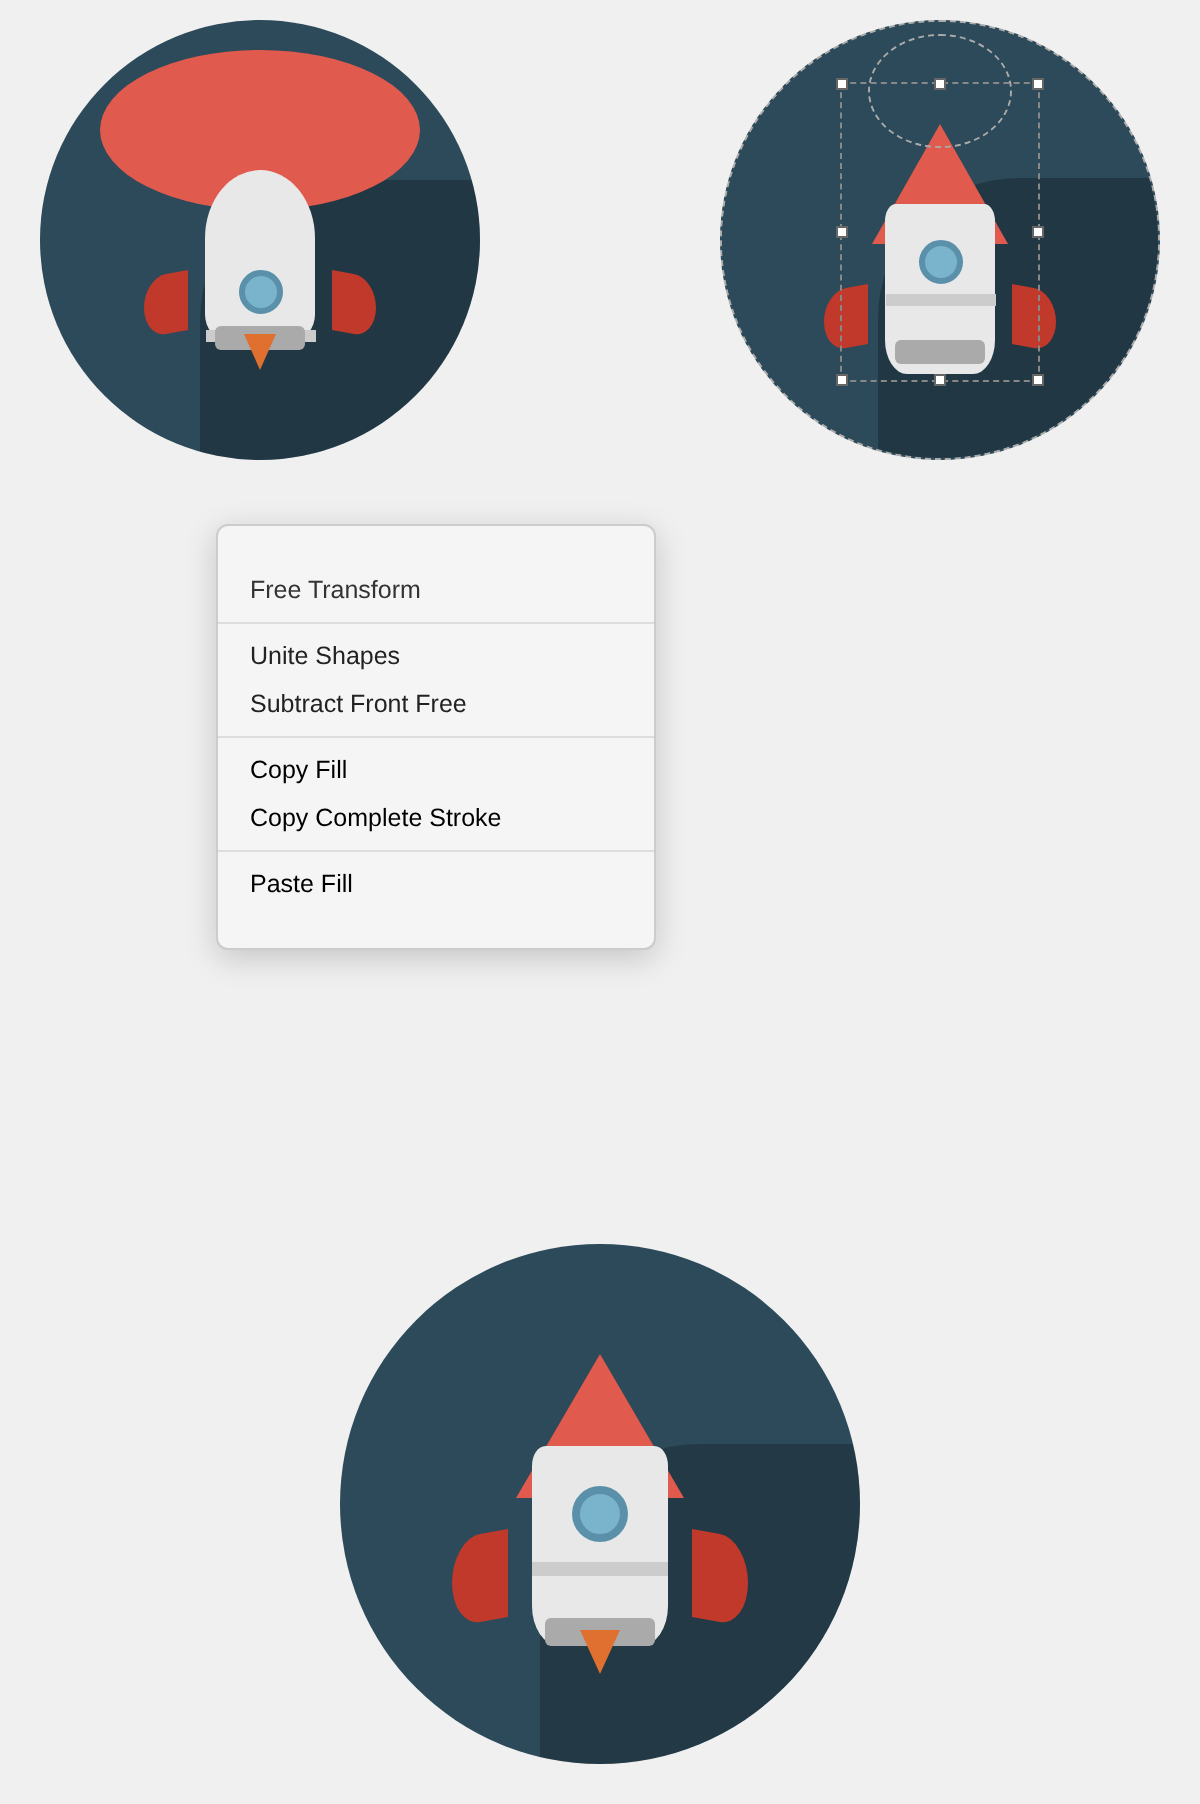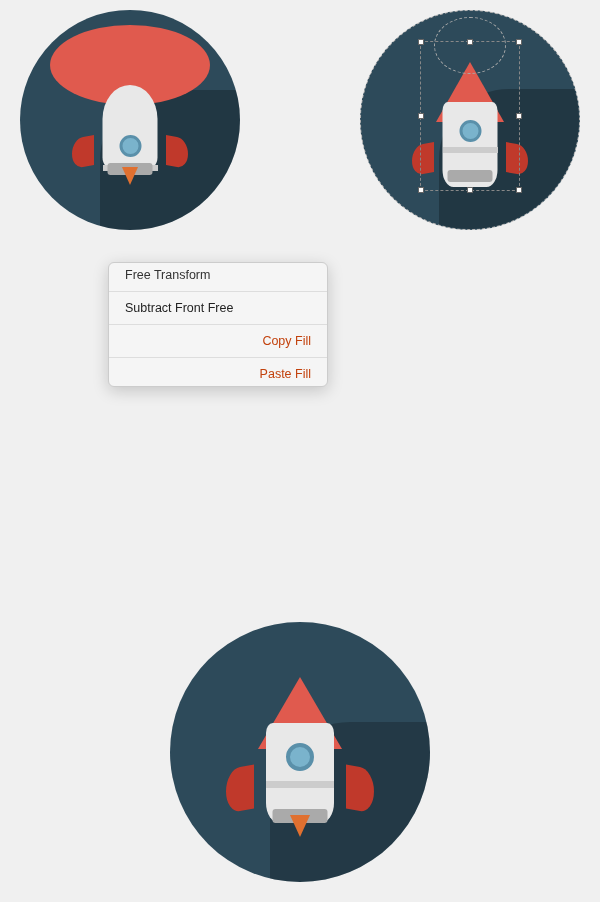--- a/index.html
+++ b/index.html
@@ -192,39 +192,38 @@
     
     .context-menu {
       position: absolute;
       top: 262px;
       left: 108px;
       width: 220px;
       background: #f5f5f5;
       border: 1px solid #ccc;
       border-radius: 6px;
       box-shadow: 0 4px 16px rgba(0,0,0,0.18);
-      padding: 0 0;
+      padding: 20px 0;
       z-index: 100;
       font-size: 12.5px;
     }
 
     .menu-item {
       padding: 5px 16px;
       color: #222;
       cursor: default;
       white-space: nowrap;
     }
     .menu-item.selected {
       background: #3d7fe0;
       color: white;
     }
     .menu-item.disabled {
-      color: #c2410c;
+      color: #000000;
       cursor: default;
-      text-align: right;
     }
     .menu-separator {
       height: 1px;
       background: #ddd;
       margin: 4px 0;
     }
     .menu-item.free-transform {
       font-size: 12.5px;
       color: #333;
     }
@@ -359,23 +358,25 @@
       <div class="handle handle-bm"></div>
       <div class="handle handle-ml"></div>
       <div class="handle handle-mr"></div>
     </div>
   </div>
 </div>
 
 <div class="context-menu">
   <div class="menu-item free-transform">Free Transform</div>
   <div class="menu-separator"></div>
+  <div class="menu-item">Unite Shapes</div>
   <div class="menu-item">Subtract Front Free</div>
   <div class="menu-separator"></div>
   <div class="menu-item disabled">Copy Fill</div>
+  <div class="menu-item disabled">Copy Complete Stroke</div>
   <div class="menu-separator"></div>
   <div class="menu-item disabled">Paste Fill</div>
 </div>
 
 <div class="icon-bottom">
   <div class="circle-bg circle-teal">
     <div class="shadow-wedge-lg"></div>
     <div class="rocket-lg rocket" style="top:52%">
       <div class="nose-cone nose-cone-lg"></div>
       <div class="rocket-body-shape" style="top:46px; width:68px; height:100px; border-radius:10% 10% 20% 20%;">

